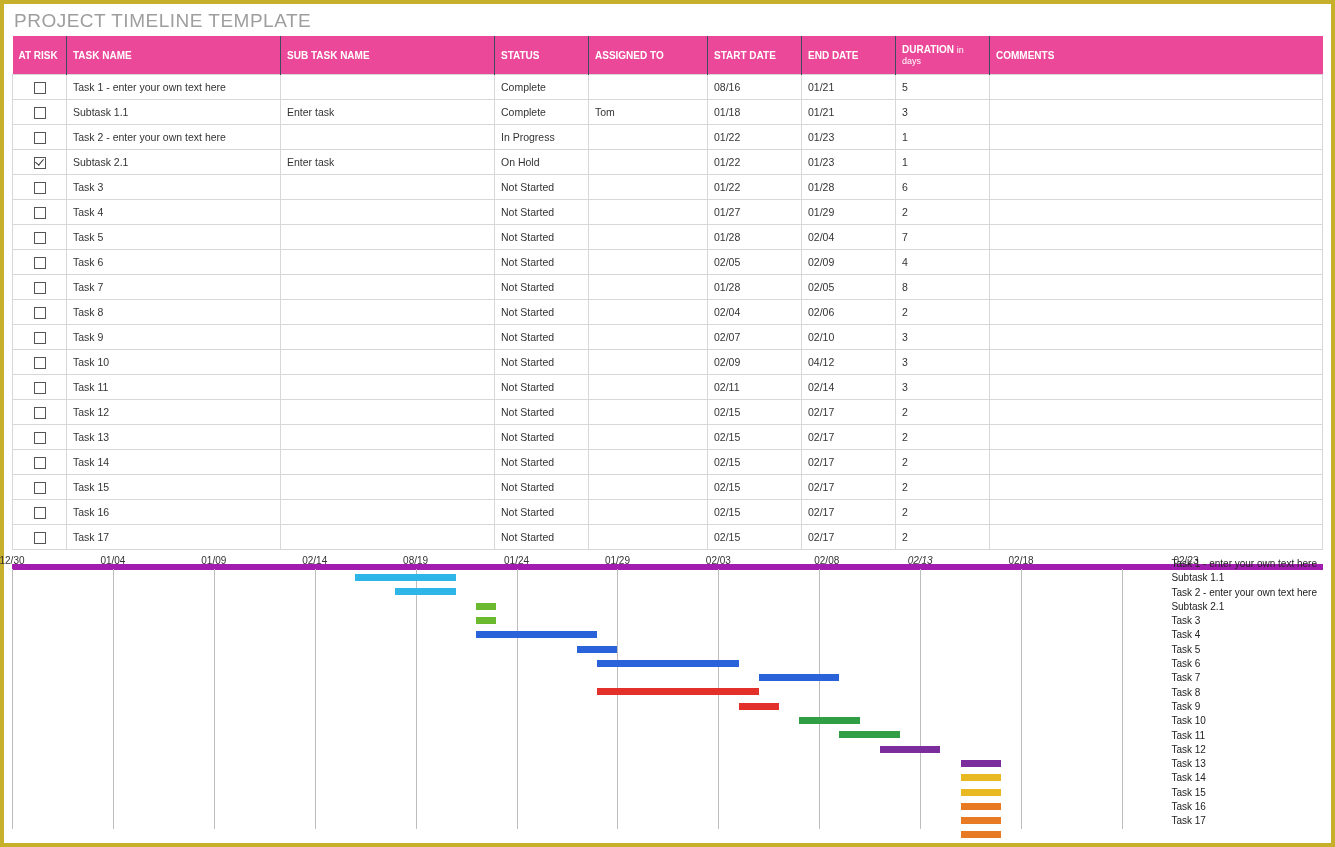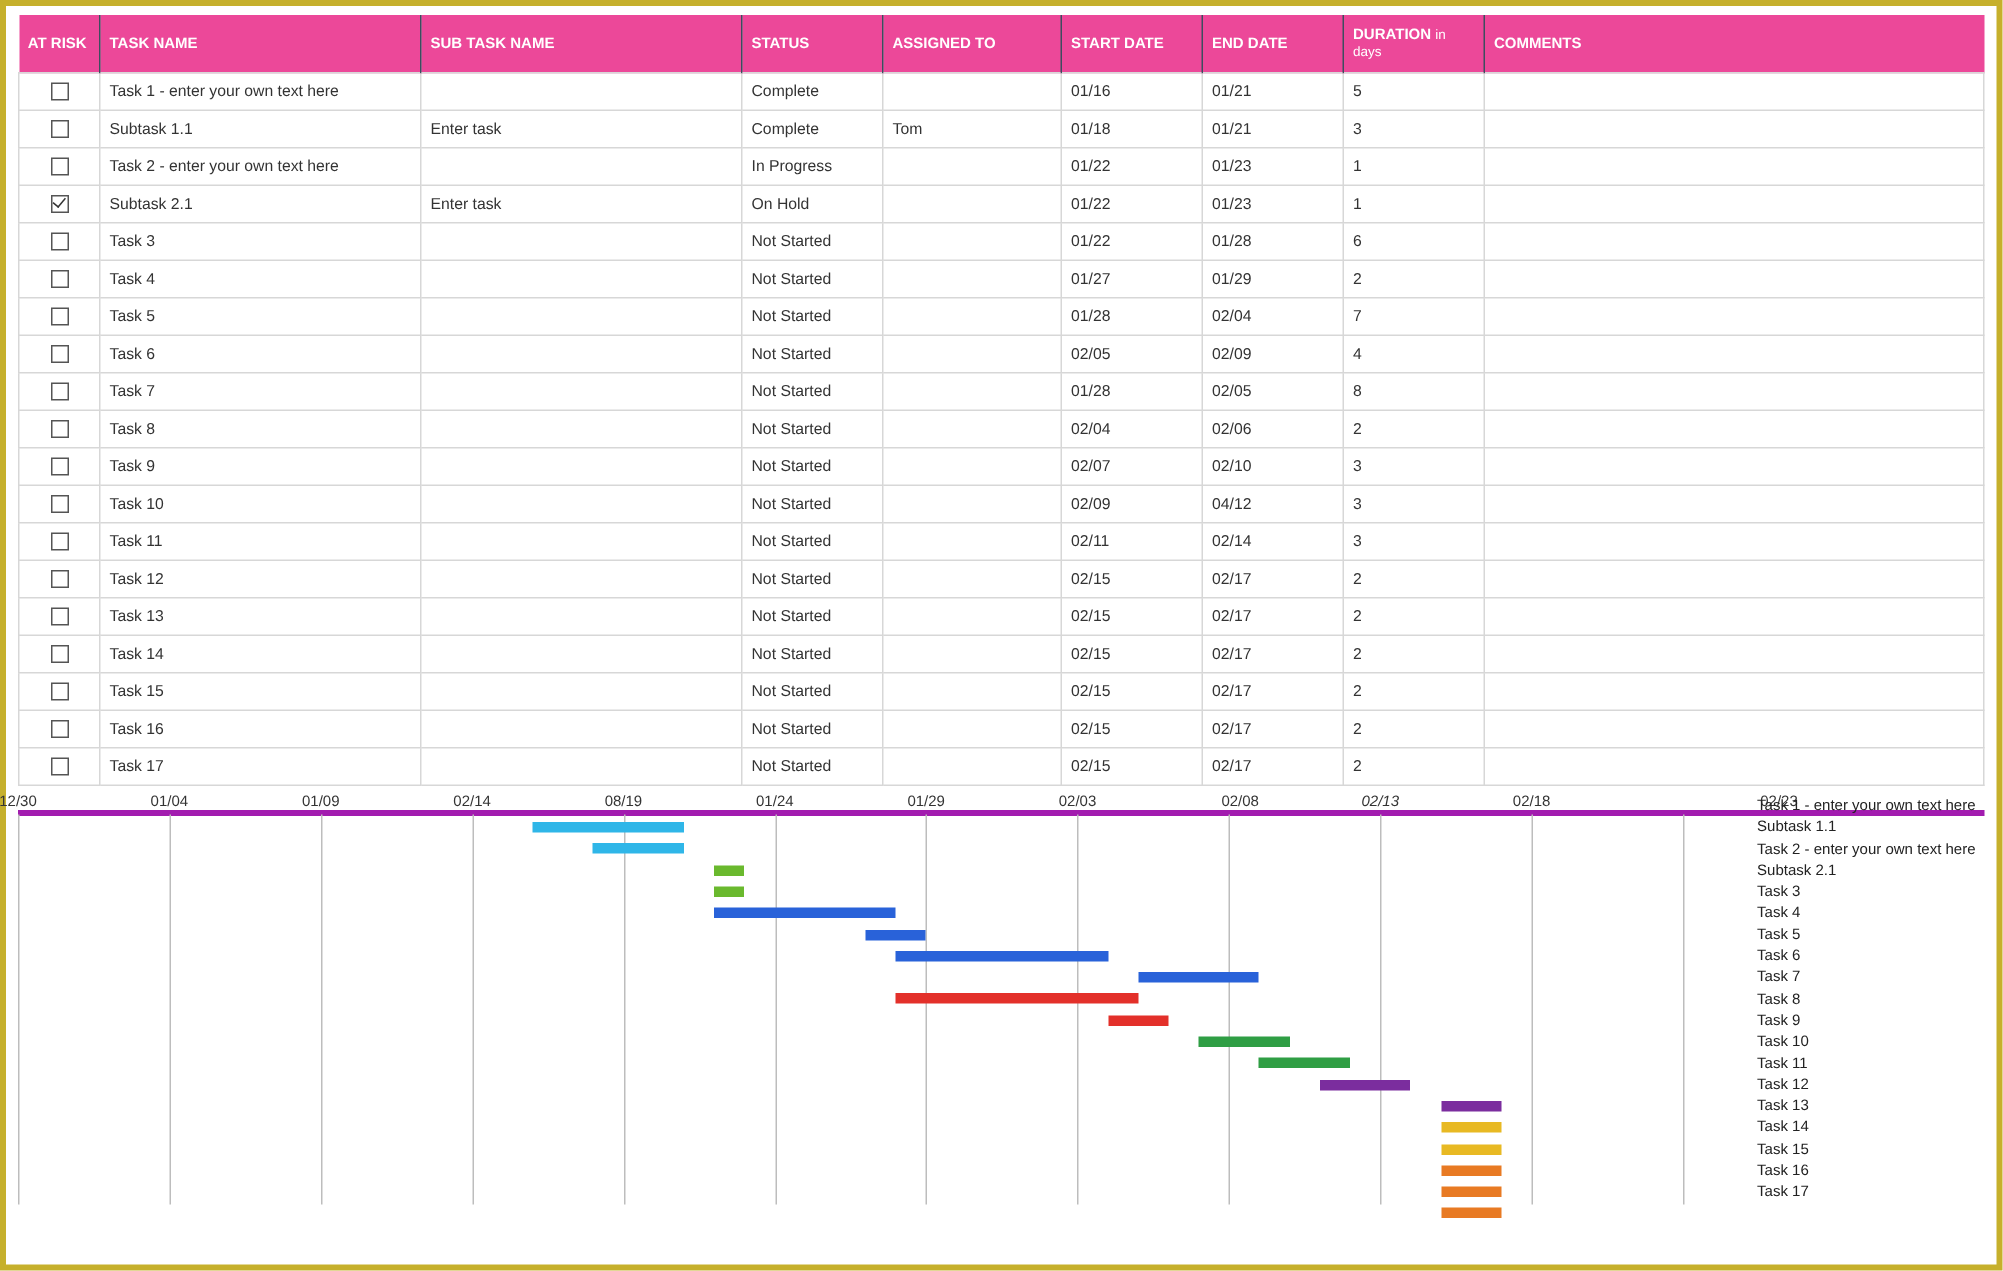--- a/index.html
+++ b/index.html
@@ -18,32 +18,33 @@
 .col-start{width:94px}
 .col-end{width:94px}
 .col-dur{width:94px}
 .col-comments{width:auto}
 td.dur-cell{background:#d5dce7;text-align:left;padding-left:10px}
 td.risk-cell{text-align:center}
 .chk{display:inline-block;width:12px;height:12px;border:1.5px solid #555;background:#fff;position:relative;vertical-align:middle}
 .chk.checked::after{content:"";position:absolute;left:2px;top:-1px;width:4px;height:7px;border-right:1.5px solid #333;border-bottom:1.5px solid #333;transform:rotate(40deg)}
 .dur-sub{font-size:9px;font-weight:normal}
 .gantt-wrap{margin-top:6px;position:relative;height:275px}
-.axis{position:relative;height:14px;border-bottom:4px solid #a21caf;margin-left:0}
+.axis{position:relative;height:14px;border-bottom:6px solid #a21caf;margin-left:0}
 .axis .tick{position:absolute;font-size:10px;color:#333;transform:translateX(-50%);top:-1px}
 .axis .tline{position:absolute;top:13px;width:1px;height:260px;background:#bdbdbd}
 .bars-area{position:relative;height:260px;margin-top:1px}
 .bar{position:absolute;height:7px;border-radius:0}
 .lbl-col{position:absolute;right:6px;top:1px;font-size:10px;color:#222;line-height:14.3px}
 .lbl-col div{white-space:nowrap;height:14.3px}
 </style>
 </head>
 <body>
 
 <div class="frame">
+  <div class="title">PROJECT TIMELINE TEMPLATE</div>
 
   <table class="grid">
     <thead>
       <tr>
         <th class="col-risk">AT RISK</th>
         <th class="col-task">TASK NAME</th>
         <th class="col-sub">SUB TASK NAME</th>
         <th class="col-status">STATUS</th>
         <th class="col-assigned">ASSIGNED TO</th>
         <th class="col-start">START DATE</th>
@@ -52,21 +53,21 @@
         <th class="col-comments">COMMENTS</th>
       </tr>
     </thead>
     <tbody id="tbody">
         <tr>
           <td class="risk-cell"><span class="chk"></span></td>
           <td>Task 1 - enter your own text here</td>
           <td></td>
           <td>Complete</td>
           <td></td>
-          <td>01/16</td>
+          <td>08/16</td>
           <td>01/21</td>
           <td class="dur-cell">5</td>
           <td></td>
         </tr>
         <tr>
           <td class="risk-cell"><span class="chk"></span></td>
           <td>Subtask 1.1</td>
           <td>Enter task</td>
           <td>Complete</td>
           <td>Tom</td>

